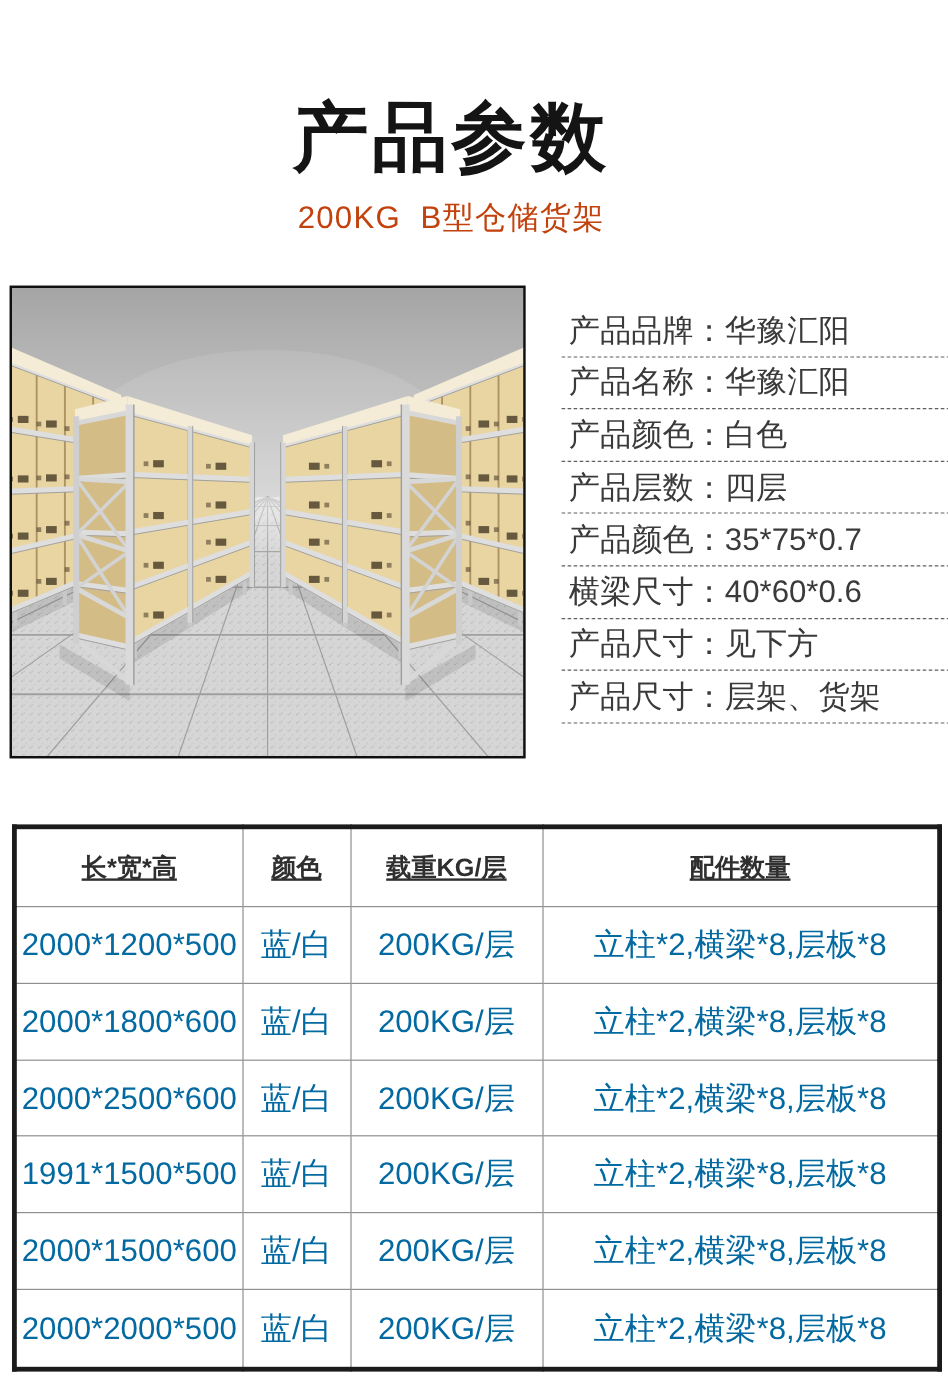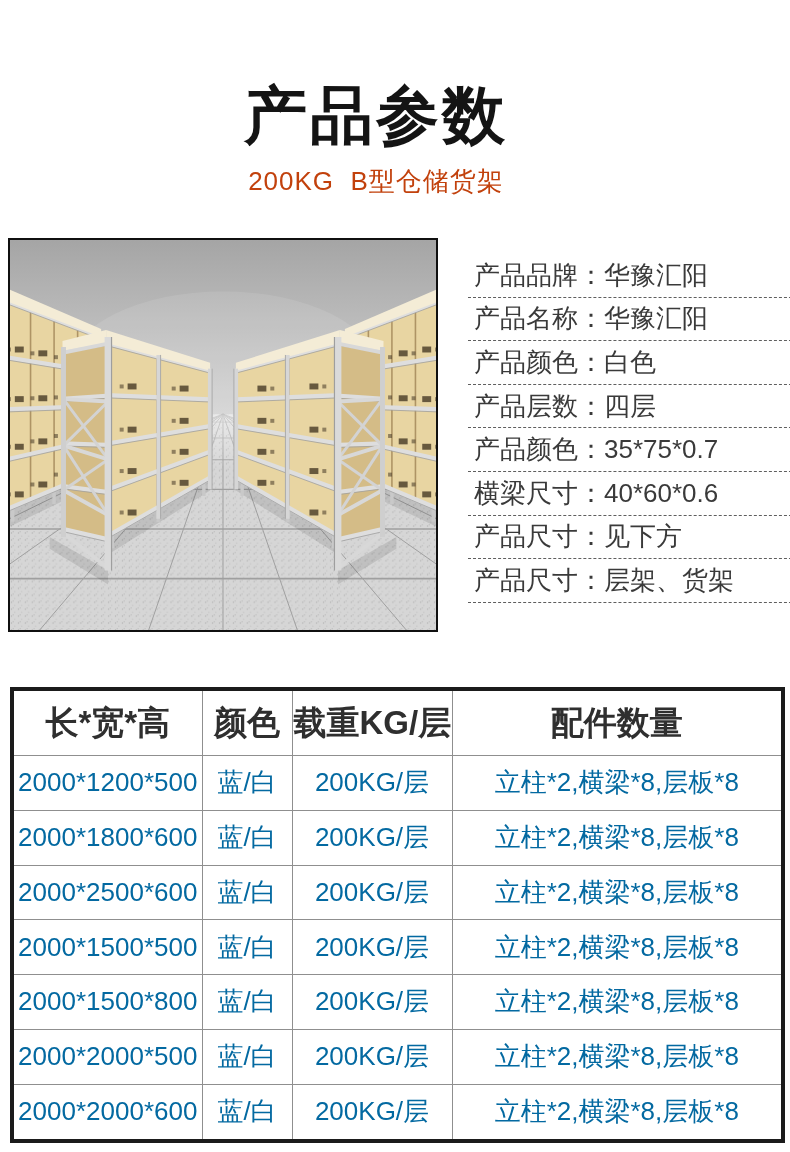--- a/index.html
+++ b/index.html
@@ -18,21 +18,21 @@
   .spec-row{height:42.6px;display:flex;align-items:center;border-bottom:1px dashed #5f5f5f;
             font-size:26px;color:#3a3a3a;padding-left:6px;overflow:hidden;}
   .spec-row.align-right{justify-content:flex-end;padding-right:4px;}
   .spec-label{white-space:nowrap;}
   .spec-value{white-space:nowrap;}
   
   .size-table{position:absolute;left:10px;top:687px;width:771px;height:456px;
               border-collapse:collapse;table-layout:fixed;border:4px solid #1b1b1b;}
   .size-table th,.size-table td{border:1px solid #8f8f8f;text-align:center;vertical-align:middle;
               color:#0369a1;overflow:hidden;white-space:nowrap;}
-  .size-table th{height:62px;font-size:33px;font-weight:bold;color:#2f2f2f;}
+  .size-table th{height:62px;font-size:21px;font-weight:bold;color:#2f2f2f;text-decoration:underline;}
   .size-table td{font-size:26px;}
 </style>
 </head>
 <body>
 
 <div class="page">
 
   <header class="hdr">
     <h1>产品参数</h1>
     <div class="sub">200KG  B型仓储货架</div>
@@ -417,39 +417,33 @@
           <td>200KG/层</td>
           <td>立柱*2,横梁*8,层板*8</td>
         </tr>
         <tr>
           <td>2000*2500*600</td>
           <td>蓝/白</td>
           <td>200KG/层</td>
           <td>立柱*2,横梁*8,层板*8</td>
         </tr>
         <tr>
-          <td>2000*1500*500</td>
-          <td>蓝/白</td>
-          <td>200KG/层</td>
-          <td>立柱*2,横梁*8,层板*8</td>
-        </tr>
-        <tr>
-          <td>2000*1500*800</td>
+          <td>1991*1500*500</td>
+          <td>蓝/白</td>
+          <td>200KG/层</td>
+          <td>立柱*2,横梁*8,层板*8</td>
+        </tr>
+        <tr>
+          <td>2000*1500*600</td>
           <td>蓝/白</td>
           <td>200KG/层</td>
           <td>立柱*2,横梁*8,层板*8</td>
         </tr>
         <tr>
           <td>2000*2000*500</td>
-          <td>蓝/白</td>
-          <td>200KG/层</td>
-          <td>立柱*2,横梁*8,层板*8</td>
-        </tr>
-        <tr>
-          <td>2000*2000*600</td>
           <td>蓝/白</td>
           <td>200KG/层</td>
           <td>立柱*2,横梁*8,层板*8</td>
         </tr>
       </tbody>
   </table>
 
 </div>
 
 </body></html>

